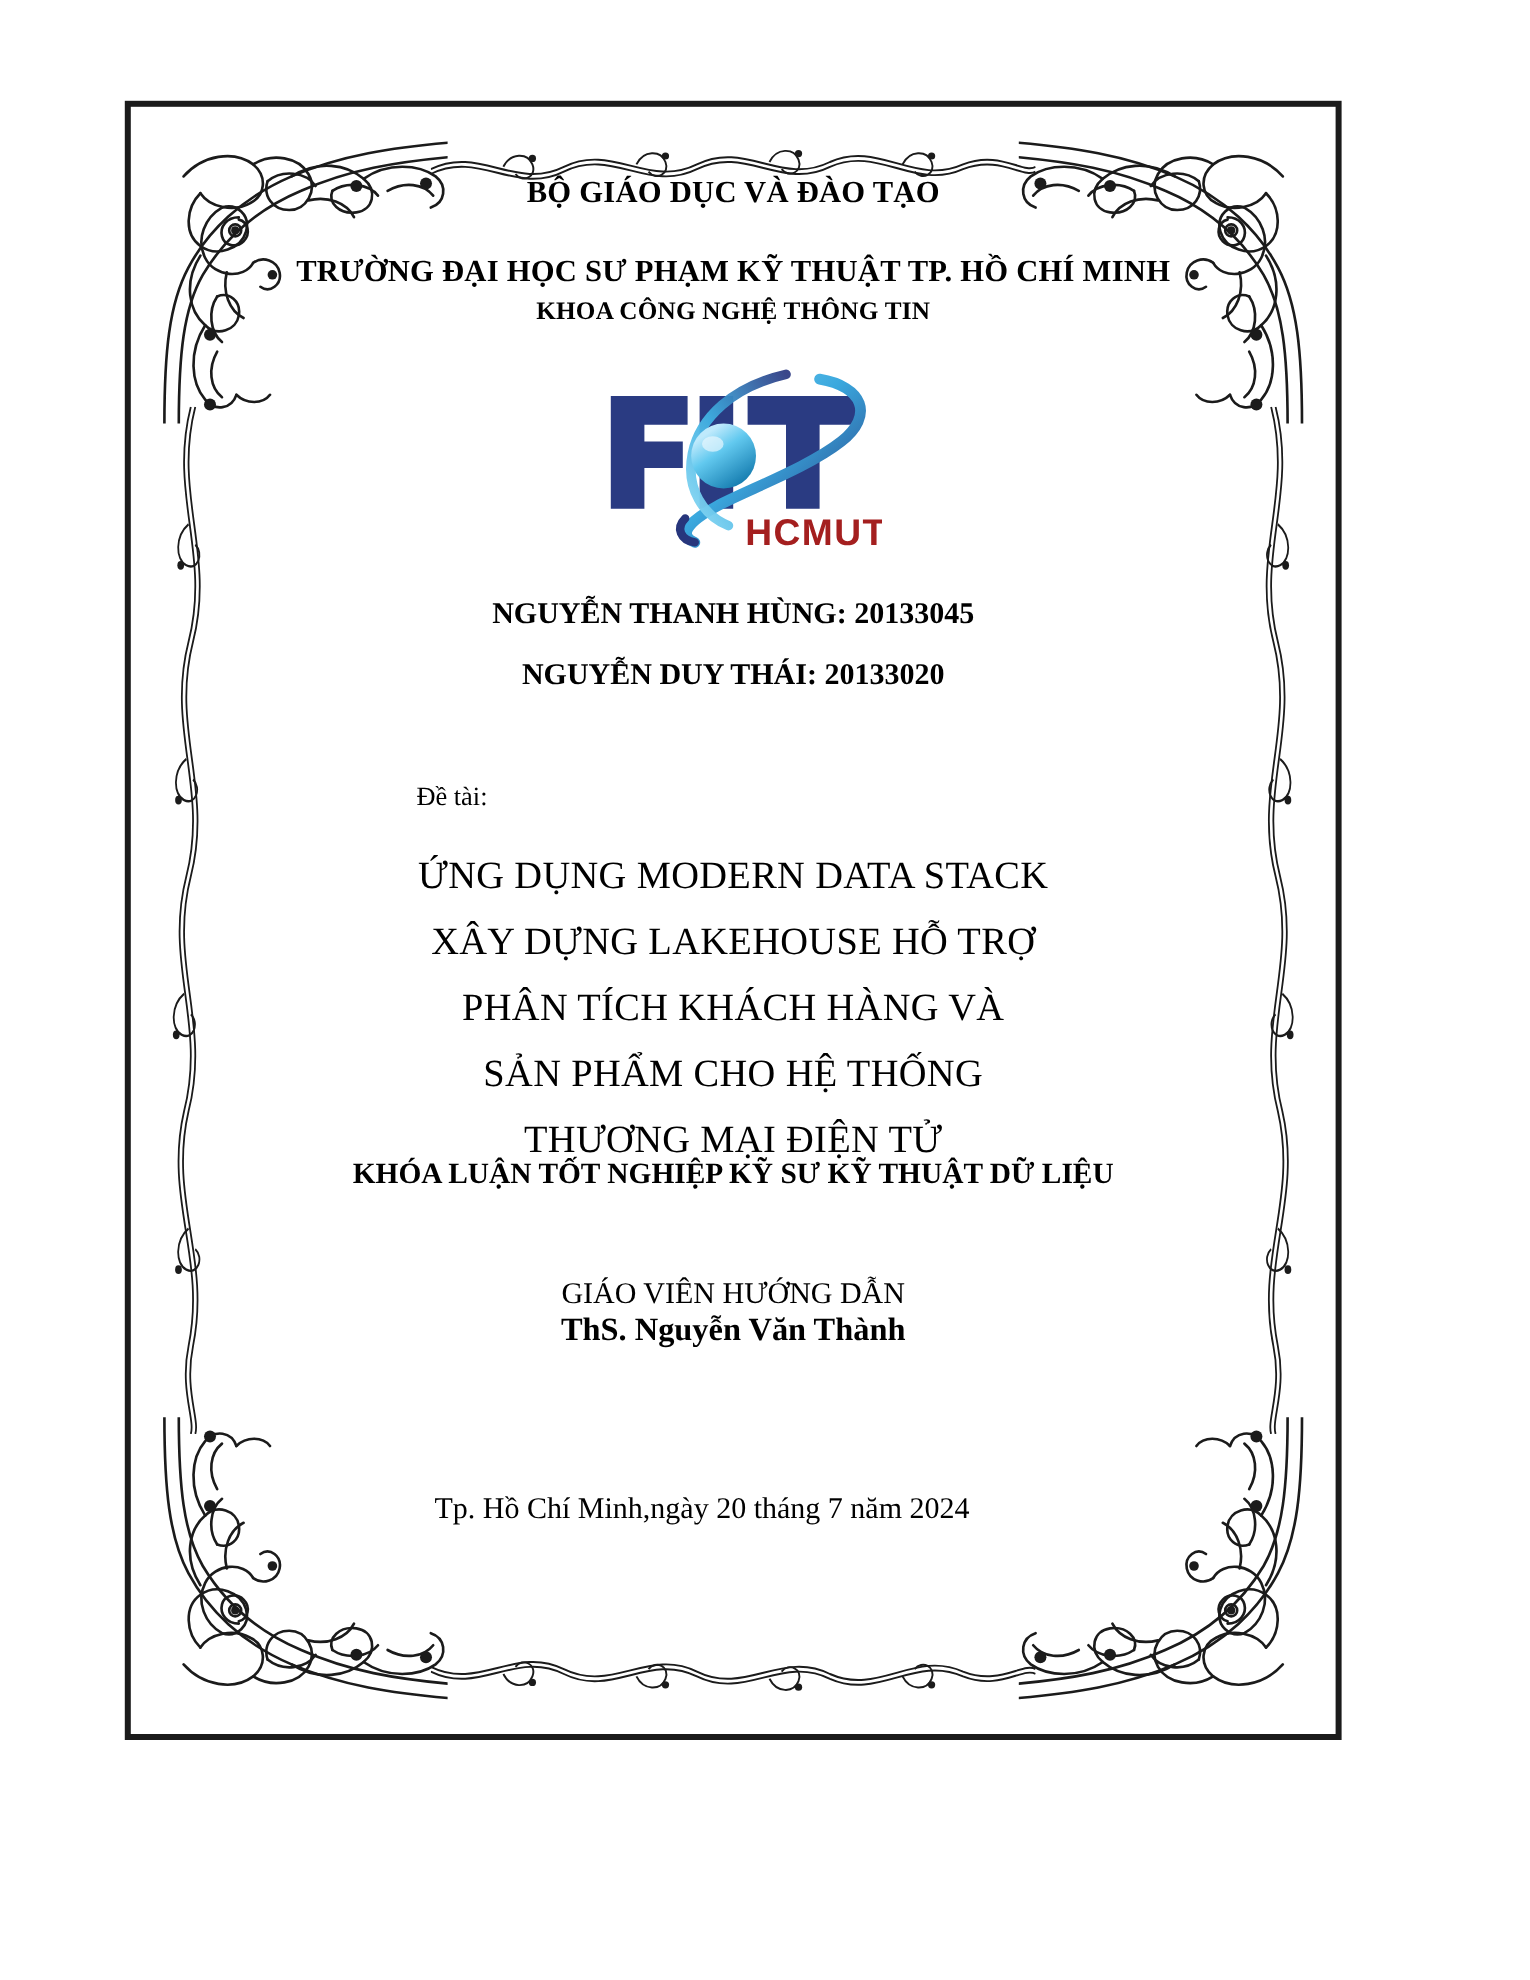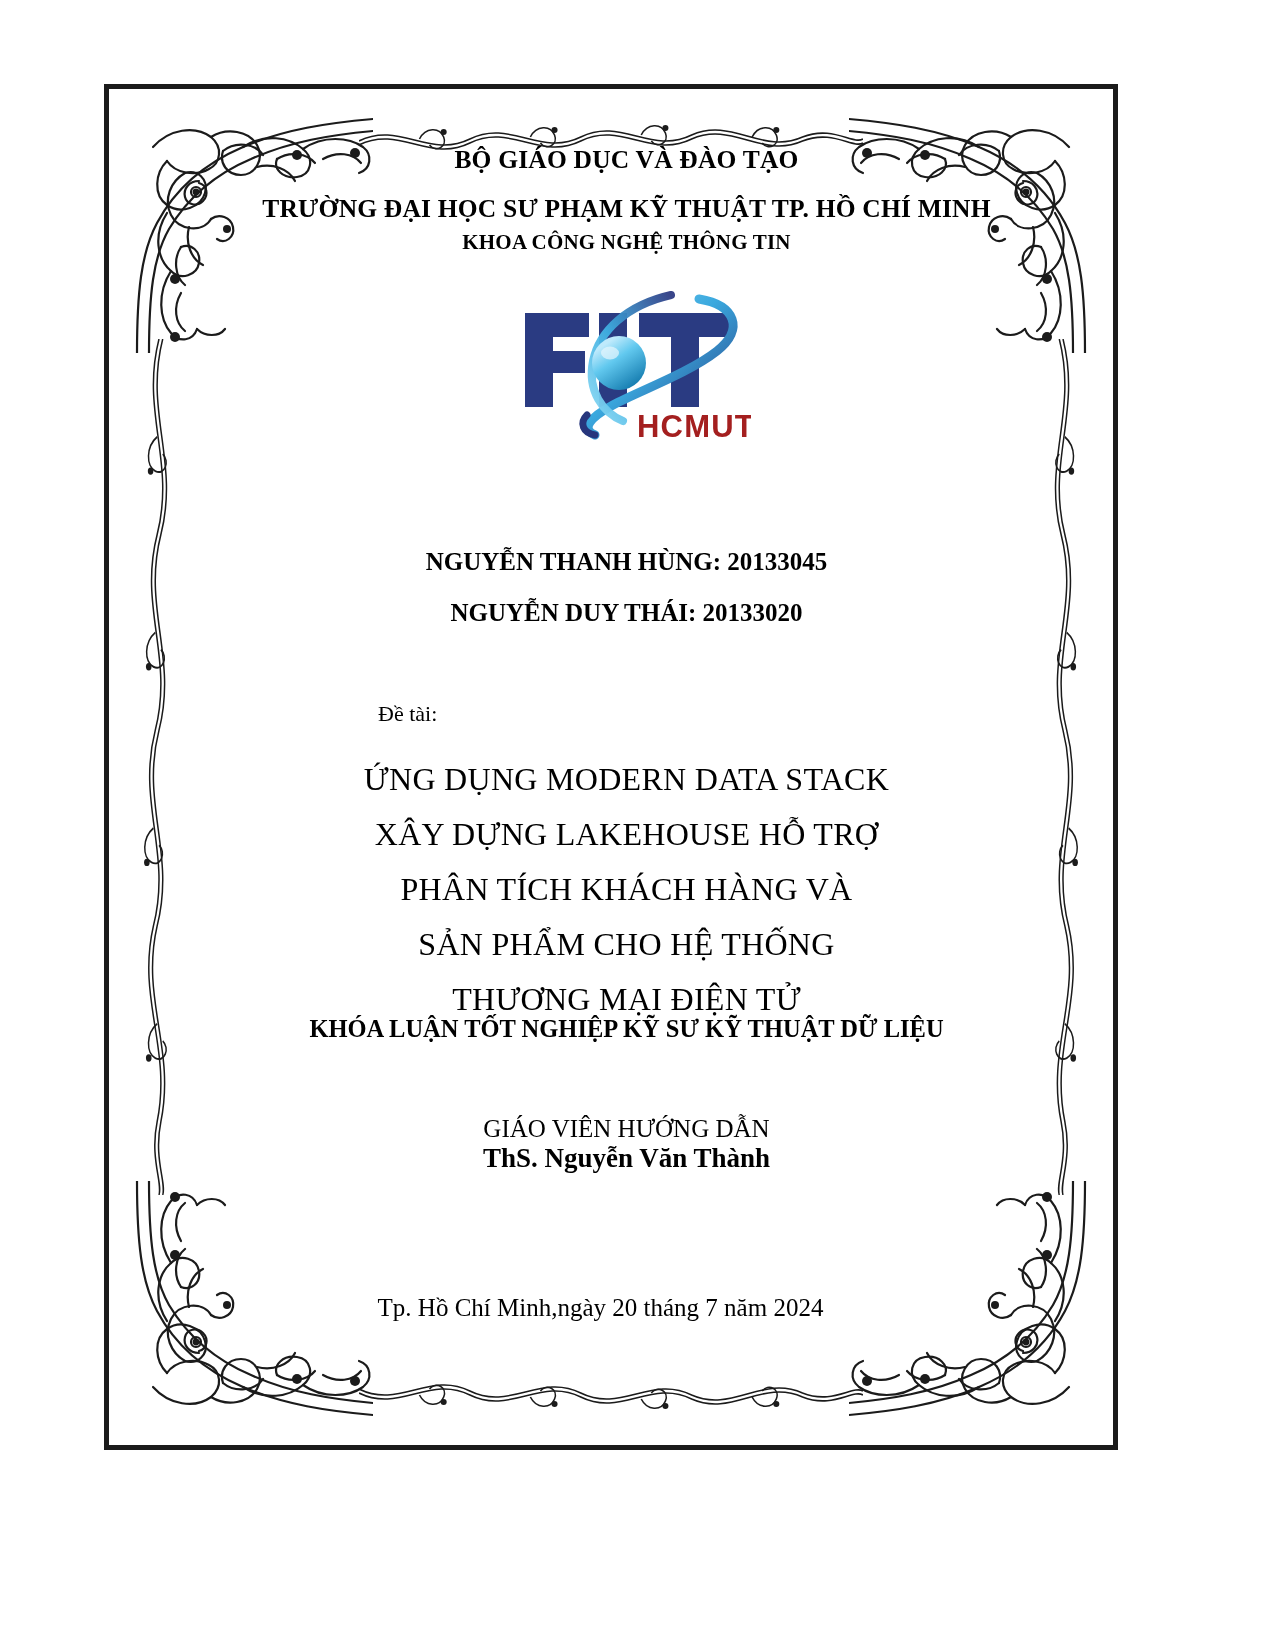--- a/index.html
+++ b/index.html
@@ -59,51 +59,50 @@
   .edge-left   { top: 250px; bottom: 250px; left: 22px; width: 56px; height:auto; }
   .edge-right  { top: 250px; bottom: 250px; right: 22px; width: 56px; height:auto; transform: scaleX(-1); }
   .edge-run svg { display:block; width:100%; height:100%; }
 
   
   #content {
     position: absolute;
     left: 0; right: 0;
     top: 0;
     text-align: center;
-    padding-left: 31px;
   }
 
   .hdr-line {
     font-weight: bold;
     letter-spacing: 0.2px;
     line-height: 1.0;
   }
   .hdr-1 { font-size: 25.5px; margin-top: 58px; }
-  .hdr-2 { font-size: 25.5px; margin-top: 23px; }
+  .hdr-2 { font-size: 25.5px; margin-top: 40px; }
   .hdr-3 { font-size: 21px; margin-top: 11px; }
 
   
   #logo-wrap {
     margin-top: 26px;
     display: flex;
     justify-content: center;
   }
   #logo {
     width: 248px;
     height: 166px;
     position: relative;
   }
   #logo svg { display:block; width:100%; height:100%; }
 
   .student-line {
     font-weight: bold;
     font-size: 25px;
     line-height: 1.0;
   }
-  .stu-1 { margin-top: 104px; }
+  .stu-1 { margin-top: 37px; }
   .stu-2 { margin-top: 26px; }
 
   #subject-label {
     font-size: 22px;
     font-weight: normal;
     text-align: left;
     margin-left: 238px;
     margin-top: 76px;
   }
 

